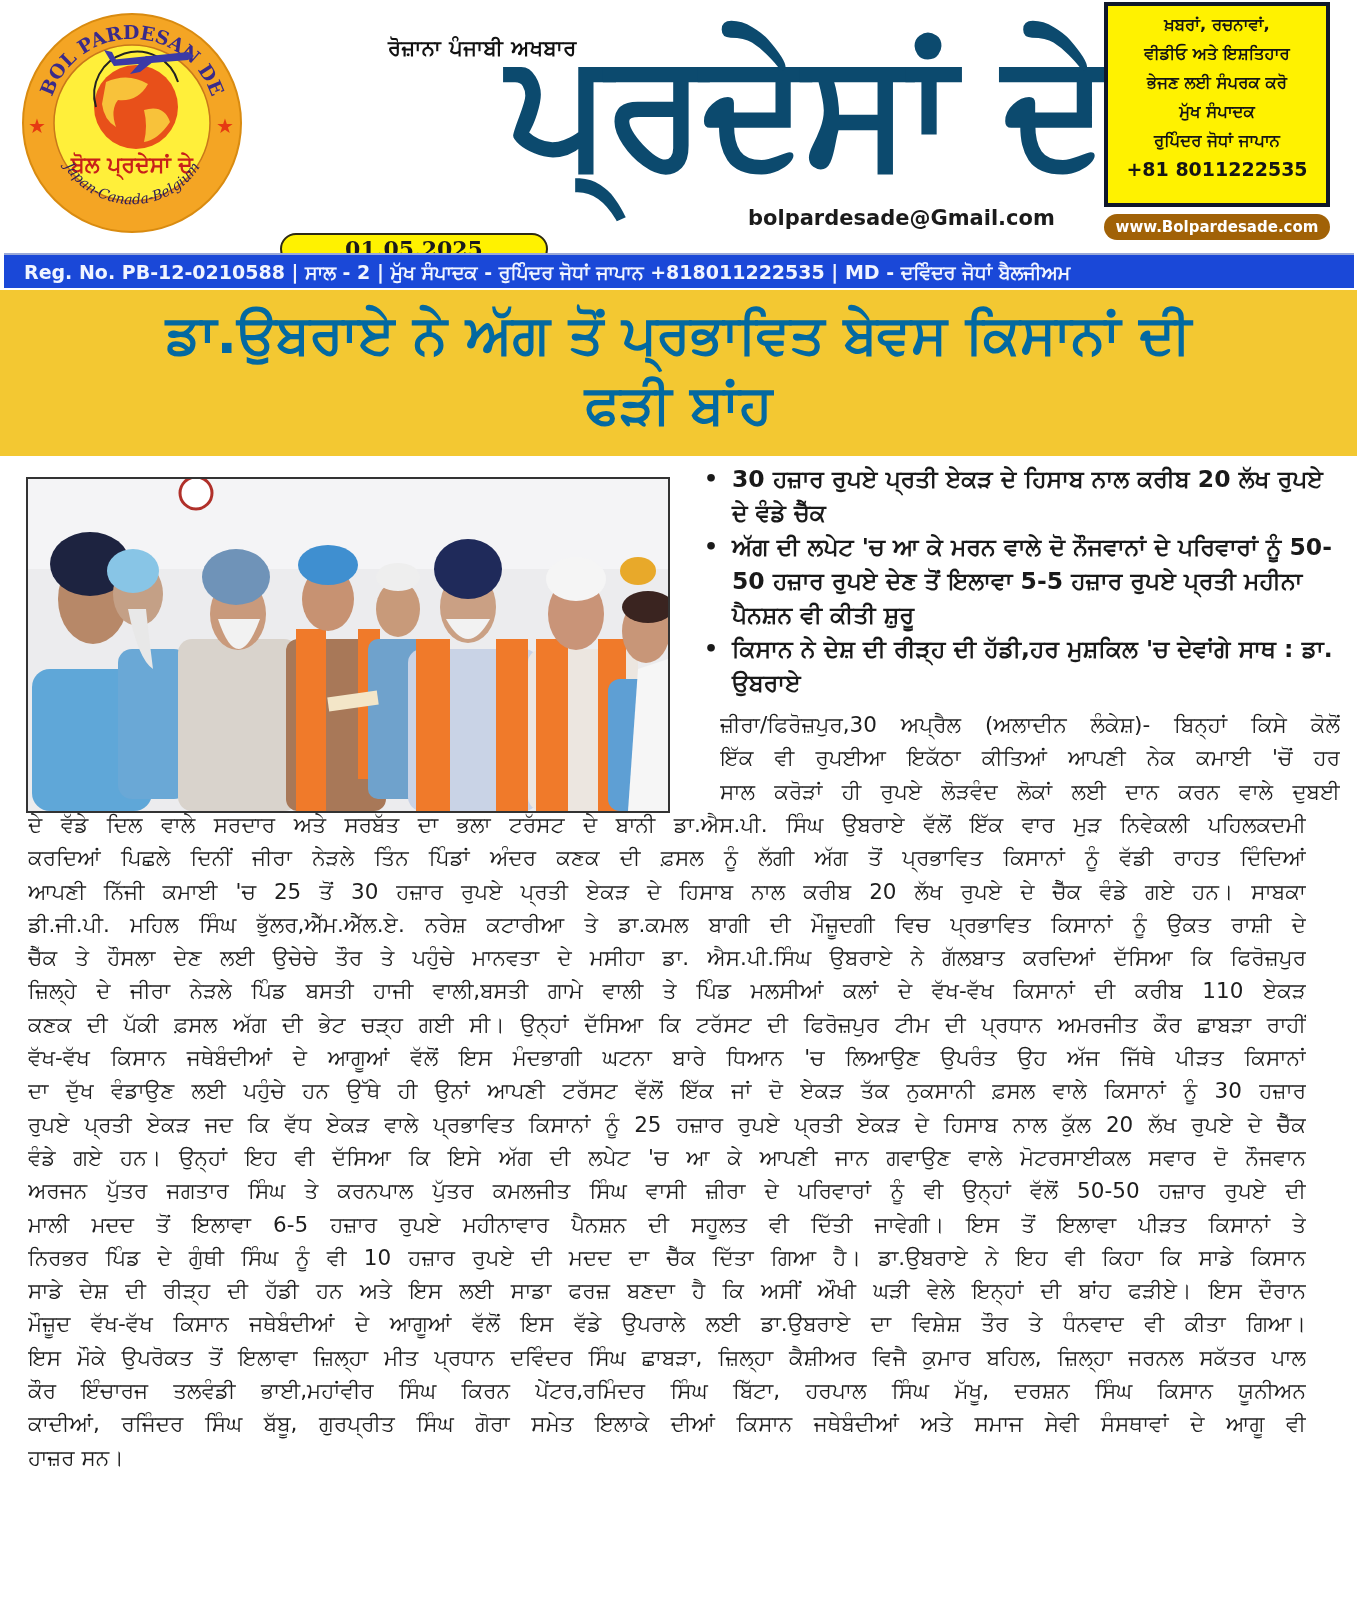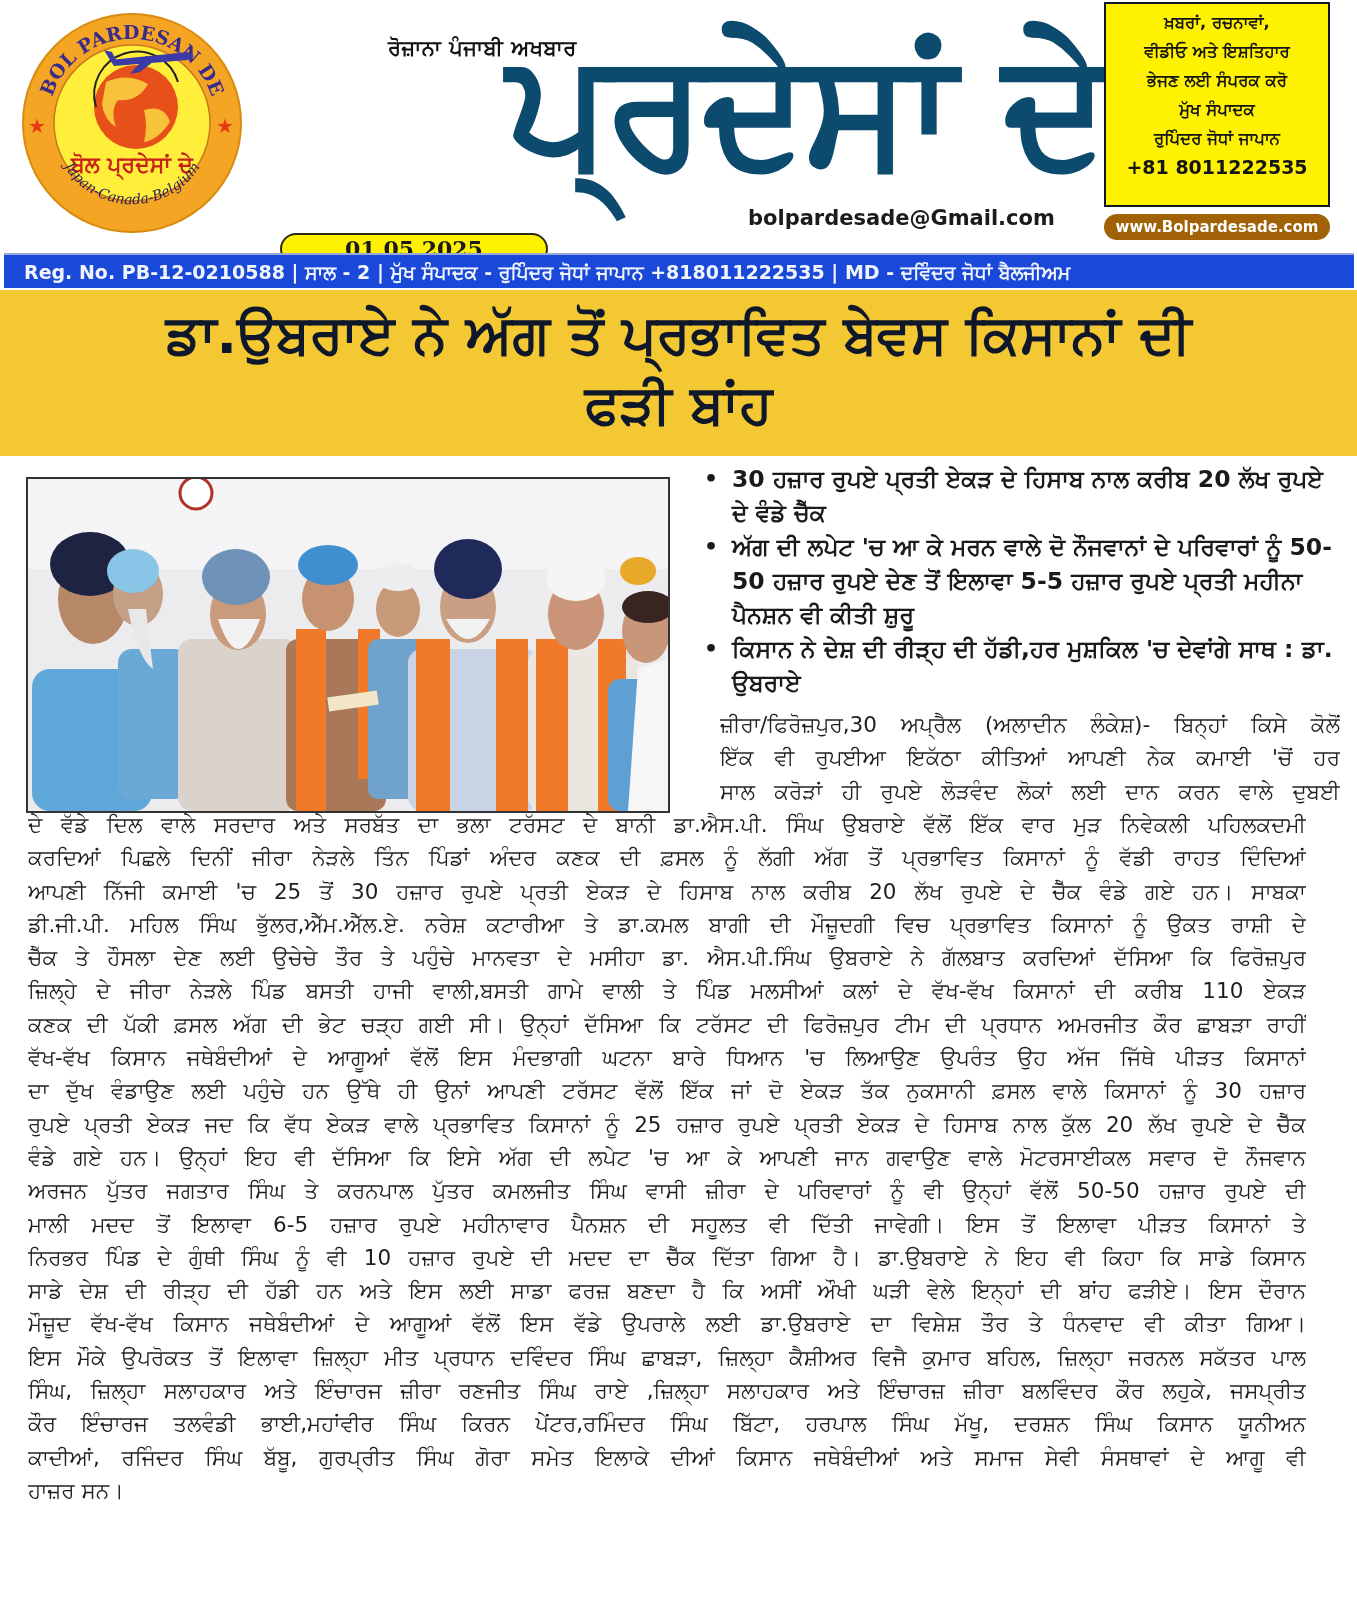--- a/index.html
+++ b/index.html
@@ -7,29 +7,29 @@
   body { font-family: "DejaVu Sans", sans-serif; color: #1a1a1a; position: relative; }
 
   
   .masthead { position: absolute; left: 0; top: 0; width: 1357px; height: 248px; background: #fff; }
   .logo { position: absolute; left: 18px; top: 12px; width: 228px; height: 222px; }
   .tagline { position: absolute; left: 380px; top: 36px; font-family: "DejaVu Sans", sans-serif; font-weight: bold; font-size: 21px; color: #111; letter-spacing: 0.5px; margin-left: 8px; }
   .title-blue { position: absolute; left: 254px; top: 14px; font-family: "DejaVu Sans", sans-serif; font-weight: bold; font-size: 160px; line-height: 190px; color: #1a3fd6; letter-spacing: -4px; }
   .title-red { position: absolute; left: 507px; top: 14px; font-family: "DejaVu Sans", sans-serif; font-weight: bold; font-size: 160px; line-height: 190px; color: #0c4a6e; letter-spacing: -4px; }
   .date-pill { position: absolute; left: 280px; top: 205px; width: 268px; height: 32px; background: #fff200; border: 2px solid #2d2a14; border-radius: 16px; text-align: center; font-family: "DejaVu Serif", serif; font-weight: bold; font-size: 22px; line-height: 28px; color: #1b1b1b; margin-top: 28px; }
   .email { position: absolute; left: 748px; top: 206px; font-family: "DejaVu Sans", sans-serif; font-weight: bold; font-size: 21px; color: #1b1b1b; }
-  .contact-box { position: absolute; left: 1104px; top: 2px; width: 226px; height: 205px; background: #fff200; border: 2px solid #0f172a; padding: 4px 6px; text-align: center; font-family: "DejaVu Sans", sans-serif; font-weight: bold; font-size: 16.5px; line-height: 29px; color: #151515; }
+  .contact-box { position: absolute; left: 1104px; top: 2px; width: 226px; height: 205px; background: #fff200; border: 4px solid #0f172a; padding: 4px 6px; text-align: center; font-family: "DejaVu Sans", sans-serif; font-weight: bold; font-size: 16.5px; line-height: 29px; color: #151515; }
   .web-pill { position: absolute; left: 1104px; top: 214px; width: 226px; height: 26px; background: #a16207; border-radius: 13px; color: #fff; text-align: center; font-family: "DejaVu Sans", sans-serif; font-weight: bold; font-size: 15px; line-height: 26px; }
 
   
   .reg-bar { position: absolute; left: 4px; top: 253px; width: 1350px; height: 35px; background: #1a48d8; color: #f0f4ff; font-family: "DejaVu Sans", sans-serif; font-weight: bold; font-size: 19px; line-height: 35px; padding-left: 20px; white-space: nowrap; border-top: 2px solid #9aa9d8; }
 
   
   .headline-band { position: absolute; left: 0; top: 290px; width: 1357px; height: 166px; background: #f3c832; }
-  .headline { position: absolute; left: 40px; top: 10px; width: 1277px; text-align: center; font-family: "DejaVu Sans", sans-serif; font-weight: bold; font-size: 54px; line-height: 70px; color: #0f172a; }
+  .headline { position: absolute; left: 40px; top: 10px; width: 1277px; text-align: center; font-family: "DejaVu Sans", sans-serif; font-weight: bold; font-size: 54px; line-height: 70px; color: #0369a1; }
 
   
   .photo { position: absolute; left: 26px; top: 477px; width: 644px; height: 336px; border: 2px solid #333; overflow: hidden; background: #e8e8ea; }
   .photo svg { display: block; }
 
   
   .bullets { position: absolute; left: 700px; top: 462px; width: 640px; list-style: none; font-family: "DejaVu Sans", sans-serif; font-weight: bold; font-size: 23.5px; line-height: 34px; color: #1a1a1a; }
   .bullets li { position: relative; padding-left: 32px; }
   .bullets li::before { content: "\2022"; position: absolute; left: 4px; top: 0; font-size: 22px; }
 
@@ -179,17 +179,16 @@
   <span class="line">ਵੱਖ-ਵੱਖ ਕਿਸਾਨ ਜਥੇਬੰਦੀਆਂ ਦੇ ਆਗੂਆਂ ਵੱਲੋਂ ਇਸ ਮੰਦਭਾਗੀ ਘਟਨਾ ਬਾਰੇ ਧਿਆਨ 'ਚ ਲਿਆਉਣ ਉਪਰੰਤ ਉਹ ਅੱਜ ਜਿੱਥੇ ਪੀੜਤ ਕਿਸਾਨਾਂ</span>
   <span class="line">ਦਾ ਦੁੱਖ ਵੰਡਾਉਣ ਲਈ ਪਹੁੰਚੇ ਹਨ ਉੱਥੇ ਹੀ ਉਨਾਂ ਆਪਣੀ ਟਰੱਸਟ ਵੱਲੋਂ ਇੱਕ ਜਾਂ ਦੋ ਏਕੜ ਤੱਕ ਨੁਕਸਾਨੀ ਫ਼ਸਲ ਵਾਲੇ ਕਿਸਾਨਾਂ ਨੂੰ 30 ਹਜ਼ਾਰ</span>
   <span class="line">ਰੁਪਏ ਪ੍ਰਤੀ ਏਕੜ ਜਦ ਕਿ ਵੱਧ ਏਕੜ ਵਾਲੇ ਪ੍ਰਭਾਵਿਤ ਕਿਸਾਨਾਂ ਨੂੰ 25 ਹਜ਼ਾਰ ਰੁਪਏ ਪ੍ਰਤੀ ਏਕੜ ਦੇ ਹਿਸਾਬ ਨਾਲ ਕੁੱਲ 20 ਲੱਖ ਰੁਪਏ ਦੇ ਚੈੱਕ</span>
   <span class="line">ਵੰਡੇ ਗਏ ਹਨ। ਉਨ੍ਹਾਂ ਇਹ ਵੀ ਦੱਸਿਆ ਕਿ ਇਸੇ ਅੱਗ ਦੀ ਲਪੇਟ 'ਚ ਆ ਕੇ ਆਪਣੀ ਜਾਨ ਗਵਾਉਣ ਵਾਲੇ ਮੋਟਰਸਾਈਕਲ ਸਵਾਰ ਦੋ ਨੌਜਵਾਨ</span>
   <span class="line">ਅਰਜਨ ਪੁੱਤਰ ਜਗਤਾਰ ਸਿੰਘ ਤੇ ਕਰਨਪਾਲ ਪੁੱਤਰ ਕਮਲਜੀਤ ਸਿੰਘ ਵਾਸੀ ਜ਼ੀਰਾ ਦੇ ਪਰਿਵਾਰਾਂ ਨੂੰ ਵੀ ਉਨ੍ਹਾਂ ਵੱਲੋਂ 50-50 ਹਜ਼ਾਰ ਰੁਪਏ ਦੀ</span>
   <span class="line">ਮਾਲੀ ਮਦਦ ਤੋਂ ਇਲਾਵਾ 6-5 ਹਜ਼ਾਰ ਰੁਪਏ ਮਹੀਨਾਵਾਰ ਪੈਨਸ਼ਨ ਦੀ ਸਹੂਲਤ ਵੀ ਦਿੱਤੀ ਜਾਵੇਗੀ। ਇਸ ਤੋਂ ਇਲਾਵਾ ਪੀੜਤ ਕਿਸਾਨਾਂ ਤੇ</span>
   <span class="line">ਨਿਰਭਰ ਪਿੰਡ ਦੇ ਗੁੰਥੀ ਸਿੰਘ ਨੂੰ ਵੀ 10 ਹਜ਼ਾਰ ਰੁਪਏ ਦੀ ਮਦਦ ਦਾ ਚੈੱਕ ਦਿੱਤਾ ਗਿਆ ਹੈ। ਡਾ.ਉਬਰਾਏ ਨੇ ਇਹ ਵੀ ਕਿਹਾ ਕਿ ਸਾਡੇ ਕਿਸਾਨ</span>
   <span class="line">ਸਾਡੇ ਦੇਸ਼ ਦੀ ਰੀੜ੍ਹ ਦੀ ਹੱਡੀ ਹਨ ਅਤੇ ਇਸ ਲਈ ਸਾਡਾ ਫਰਜ਼ ਬਣਦਾ ਹੈ ਕਿ ਅਸੀਂ ਔਖੀ ਘੜੀ ਵੇਲੇ ਇਨ੍ਹਾਂ ਦੀ ਬਾਂਹ ਫੜੀਏ। ਇਸ ਦੌਰਾਨ</span>
   <span class="line">ਮੌਜ਼ੂਦ ਵੱਖ-ਵੱਖ ਕਿਸਾਨ ਜਥੇਬੰਦੀਆਂ ਦੇ ਆਗੂਆਂ ਵੱਲੋਂ ਇਸ ਵੱਡੇ ਉਪਰਾਲੇ ਲਈ ਡਾ.ਉਬਰਾਏ ਦਾ ਵਿਸ਼ੇਸ਼ ਤੌਰ ਤੇ ਧੰਨਵਾਦ ਵੀ ਕੀਤਾ ਗਿਆ।</span>
   <span class="line">ਇਸ ਮੌਕੇ ਉਪਰੋਕਤ ਤੋਂ ਇਲਾਵਾ ਜ਼ਿਲ੍ਹਾ ਮੀਤ ਪ੍ਰਧਾਨ ਦਵਿੰਦਰ ਸਿੰਘ ਛਾਬੜਾ, ਜ਼ਿਲ੍ਹਾ ਕੈਸ਼ੀਅਰ ਵਿਜੈ ਕੁਮਾਰ ਬਹਿਲ, ਜ਼ਿਲ੍ਹਾ ਜਰਨਲ ਸਕੱਤਰ ਪਾਲ</span>
-  <span class="line">ਸਿੰਘ, ਜ਼ਿਲ੍ਹਾ ਸਲਾਹਕਾਰ ਅਤੇ ਇੰਚਾਰਜ ਜ਼ੀਰਾ ਰਣਜੀਤ ਸਿੰਘ ਰਾਏ ,ਜ਼ਿਲ੍ਹਾ ਸਲਾਹਕਾਰ ਅਤੇ ਇੰਚਾਰਜ਼ ਜ਼ੀਰਾ ਬਲਵਿੰਦਰ ਕੌਰ ਲਹੁਕੇ, ਜਸਪ੍ਰੀਤ</span>
   <span class="line">ਕੌਰ ਇੰਚਾਰਜ ਤਲਵੰਡੀ ਭਾਈ,ਮਹਾਂਵੀਰ ਸਿੰਘ ਕਿਰਨ ਪੇਂਟਰ,ਰਮਿੰਦਰ ਸਿੰਘ ਬਿੱਟਾ, ਹਰਪਾਲ ਸਿੰਘ ਮੱਖੂ, ਦਰਸ਼ਨ ਸਿੰਘ ਕਿਸਾਨ ਯੂਨੀਅਨ</span>
   <span class="line">ਕਾਦੀਆਂ, ਰਜਿੰਦਰ ਸਿੰਘ ਬੱਬੂ, ਗੁਰਪ੍ਰੀਤ ਸਿੰਘ ਗੋਰਾ ਸਮੇਤ ਇਲਾਕੇ ਦੀਆਂ ਕਿਸਾਨ ਜਥੇਬੰਦੀਆਂ ਅਤੇ ਸਮਾਜ ਸੇਵੀ ਸੰਸਥਾਵਾਂ ਦੇ ਆਗੂ ਵੀ</span>
   <span class="line last">ਹਾਜ਼ਰ ਸਨ।</span>
 </div>
 
 </body></html>

